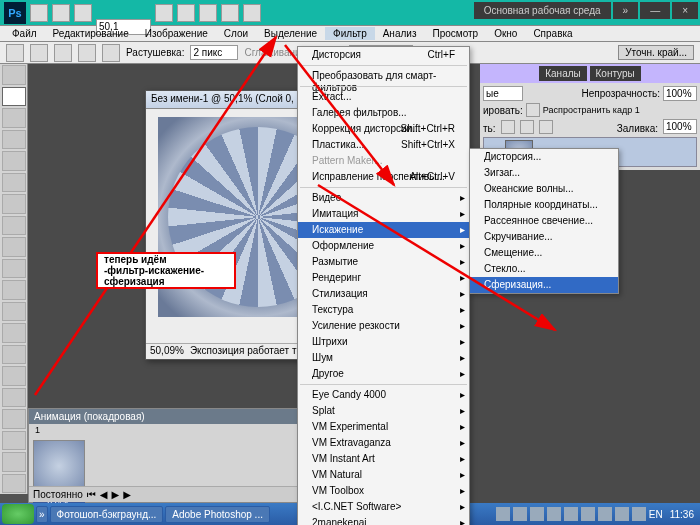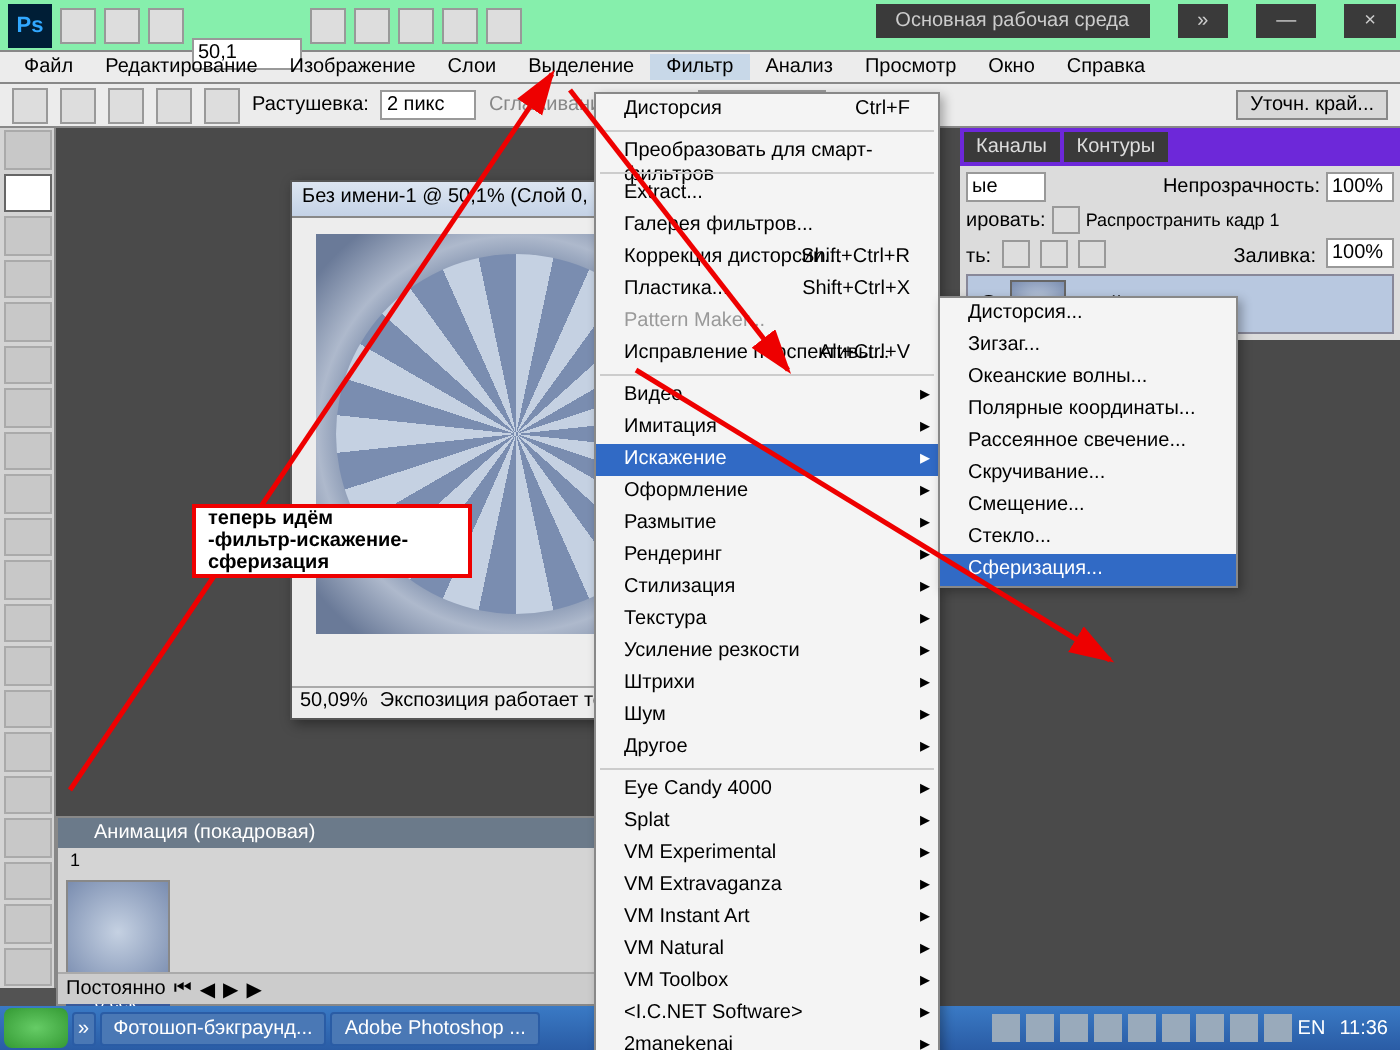--- a/index.html
+++ b/index.html
@@ -1,25 +1,25 @@
 <!DOCTYPE html>
 <html><head>
 <meta charset="utf-8">
 <style>
 * { margin: 0; padding: 0; box-sizing: border-box; font-family: Tahoma, Arial, sans-serif; font-size: 10px; user-select: none; }
 body { width: 700px; height: 525px; background: #535353; position: relative; overflow: hidden; }
 .menubar { background: #ececec; height: 16px; display: flex; align-items: center; padding: 0 4px; border-bottom: 1px solid #888; }
 .menubar span { padding: 1px 8px; cursor: default; }
 .menubar span.active { background: #c8d8e8; }
-.topbar { background: #86efac; height: 26px; display: flex; align-items: center; padding: 2px 4px; border-bottom: 1px solid #888; gap: 4px; }
+.topbar { background: #14b8a6; height: 26px; display: flex; align-items: center; padding: 2px 4px; border-bottom: 1px solid #888; gap: 4px; }
 .icon-btn { width: 18px; height: 18px; background: #ddd; border: 1px solid #999; }
 .ps-logo { width: 22px; height: 22px; background: #001e36; color: #31a8ff; font-weight: bold; display: flex; align-items: center; justify-content: center; font-size: 11px; }
 .zoom-input { width: 55px; height: 16px; border: 1px solid #999; padding: 0 2px; font-size: 10px; background: #fff; margin-top: 28px; }
 .titlebar-right { position: absolute; top: 2px; right: 2px; display: flex; gap: 2px; }
-.workspace-btn { background: #3a3a3a; color: #ccc; padding: 3px 10px; font-size: 10px; margin-left: 12px; }
+.workspace-btn { background: #3a3a3a; color: #ccc; padding: 3px 10px; font-size: 10px; }
 .optbar { background: #ececec; height: 22px; display: flex; align-items: center; padding: 2px 6px; border-bottom: 1px solid #888; gap: 6px; font-size: 10px; }
 .small-input { width: 48px; height: 15px; border: 1px solid #999; font-size: 10px; padding: 0 2px; }
 .canvas-area { position: absolute; top: 64px; left: 28px; right: 0; bottom: 22px; background: #4a4a4a; }
 .toolbox { position: absolute; top: 64px; left: 0; width: 28px; background: #d4d4d4; border-right: 1px solid #888; height: 430px; display: flex; flex-direction: column; }
 .tool { width: 24px; height: 20px; margin: 1px auto; background: #c8c8c8; border: 1px solid #aaa; }
 .tool.sel { background: #fff; border: 1px solid #666; }
 .doc-window { position: absolute; top: 90px; left: 145px; width: 225px; height: 270px; background: #ededed; border: 1px solid #555; box-shadow: 2px 2px 6px rgba(0,0,0,.4); }
 .doc-title { background: linear-gradient(#dde6f2,#c4d2e6); height: 18px; padding: 2px 5px; font-size: 10px; border-bottom: 1px solid #888; }
 .doc-canvas { width: 200px; height: 200px; margin: 8px auto; background: radial-gradient(circle at 50% 50%, #e8eef5 2%, #8fa5c4 20%, #5a6f94 50%, #aeb9cc 70%, #6a7a98 90%); display: flex; align-items: center; justify-content: center; }
 .flower { width: 180px; height: 180px; background: conic-gradient(#c5d1e2 0 12deg,#7a8db0 12deg 24deg,#c5d1e2 24deg 36deg,#7a8db0 36deg 48deg,#c5d1e2 48deg 60deg,#7a8db0 60deg 72deg,#c5d1e2 72deg 84deg,#7a8db0 84deg 96deg,#c5d1e2 96deg 108deg,#7a8db0 108deg 120deg,#c5d1e2 120deg 132deg,#7a8db0 132deg 144deg,#c5d1e2 144deg 156deg,#7a8db0 156deg 168deg,#c5d1e2 168deg 180deg,#7a8db0 180deg 192deg,#c5d1e2 192deg 204deg,#7a8db0 204deg 216deg,#c5d1e2 216deg 228deg,#7a8db0 228deg 240deg,#c5d1e2 240deg 252deg,#7a8db0 252deg 264deg,#c5d1e2 264deg 276deg,#7a8db0 276deg 288deg,#c5d1e2 288deg 300deg,#7a8db0 300deg 312deg,#c5d1e2 312deg 324deg,#7a8db0 324deg 336deg,#c5d1e2 336deg 348deg,#7a8db0 348deg 360deg); border-radius: 50%; }
@@ -31,21 +31,21 @@
 .mi.hl { background: #316ac5; color: #fff; }
 .mi.dis { color: #999; }
 .mi .sc { position: absolute; right: 14px; }
 .mi .arr { position: absolute; right: 4px; }
 .panels { position: absolute; top: 64px; right: 0; width: 220px; background: #535353; }
 .panel-tab { background: #3a3a3a; padding: 2px 6px; font-size: 10px; color: #ddd; display: inline-block; }
 .panel-body { background: #dcdcdc; padding: 3px; font-size: 10px; }
 .layer-row { background: #b8c8e0; border: 1px solid #889; padding: 2px 4px; display: flex; align-items: center; gap: 4px; font-size: 10px; }
 .layer-thumb { width: 28px; height: 24px; background: radial-gradient(#c5d1e2,#7a8db0); border: 1px solid #666; }
 .anim-panel { position: absolute; bottom: 22px; left: 28px; width: 270px; height: 95px; background: #d4d4d4; border: 1px solid #888; }
-.anim-title { background: #6b7a8a; color: #fff; font-size: 10px; padding: 2px 18px; }
+.anim-title { background: #6b7a8a; color: #fff; font-size: 10px; padding: 2px 5px; }
 .anim-frame { width: 52px; height: 52px; margin: 4px; border: 1px solid #888; background: radial-gradient(#c5d1e2,#7a8db0); }
 .frame-time { font-size: 9px; text-align: center; background: #3a5a9a; color: #fff; width: 52px; margin: 0 4px; }
 .taskbar { position: absolute; bottom: 0; left: 0; right: 0; height: 22px; background: linear-gradient(#3a7ac5,#2a5ca5); display: flex; align-items: center; padding: 0 2px; gap: 2px; }
 .start { width: 32px; height: 20px; background: radial-gradient(#6c6,#393); border-radius: 4px; }
 .task-btn { background: #4a78b5; color: #fff; font-size: 10px; padding: 2px 6px; border: 1px solid #2a5ca5; border-radius: 2px; }
 .tray { margin-left: auto; display: flex; gap: 3px; align-items: center; color: #fff; font-size: 10px; }
 .tray-ico { width: 14px; height: 14px; background: #9ab; }
 .note-box { position: absolute; top: 252px; left: 96px; width: 140px; background: #fff; border: 2px solid #e00; padding: 0 6px; font-size: 12px; font-weight: bold; z-index: 60; }
 .arrow-svg { position: absolute; top: 0; left: 0; z-index: 55; pointer-events: none; }
 .refine-btn { background: #d8d8d8; border: 1px solid #888; padding: 1px 6px; font-size: 10px; }
@@ -179,21 +179,21 @@
     <div class="mi">Океанские волны...</div>
     <div class="mi">Полярные координаты...</div>
     <div class="mi">Рассеянное свечение...</div>
     <div class="mi">Скручивание...</div>
     <div class="mi">Смещение...</div>
     <div class="mi">Стекло...</div>
     <div class="mi hl">Сферизация...</div>
   </div>
 
 <div class="panels">
-  <div style="background:#6d28d9;padding:2px;">
+  <div style="background:#c4b5fd;padding:2px;text-align:center;">
     <span class="panel-tab">Каналы</span>
     <span class="panel-tab">Контуры</span>
   </div>
   <div class="panel-body">
     <div style="display:flex;gap:3px;align-items:center;margin-bottom:2px;">
       <input class="small-input" style="width: 40px;" value="ые">
       <span style="flex:1"></span>
       <span>Непрозрачность:</span>
       <input class="small-input" style="width: 34px;" value="100%">
     </div>

